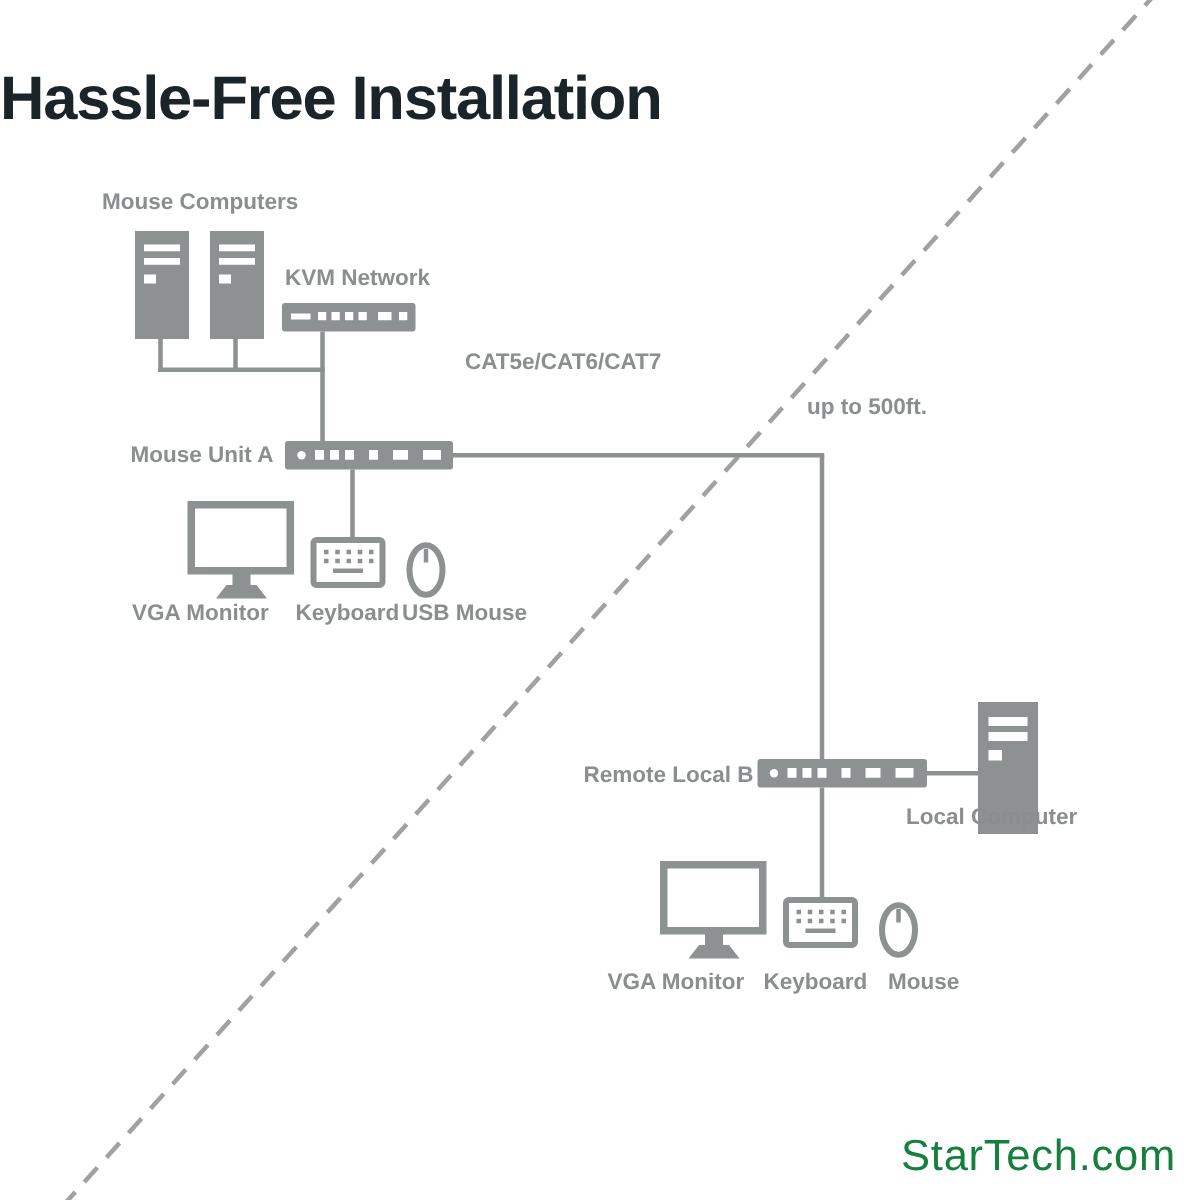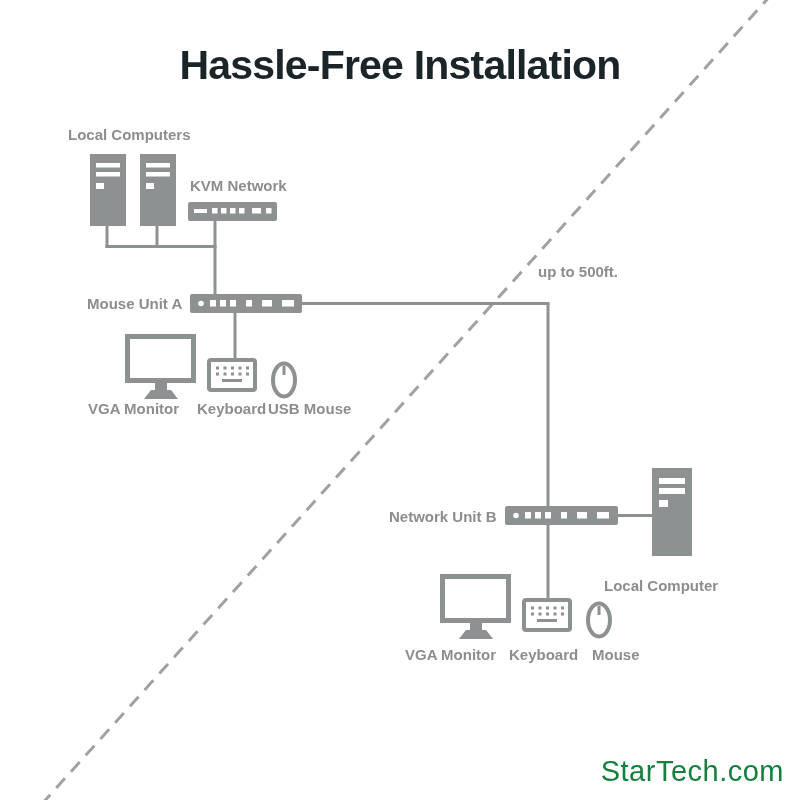--- a/index.html
+++ b/index.html
@@ -1,20 +1,20 @@
 <!DOCTYPE html>
 <html><head>
 <meta charset="utf-8">
 <style>
   * { margin:0; padding:0; box-sizing:border-box; }
   html,body { width:800px; height:800px; background:#ffffff; font-family:"Liberation Sans", sans-serif; }
   .canvas { position:relative; width:800px; height:800px; background:#ffffff; overflow:hidden; }
   svg.graphics { position:absolute; left:0; top:0; }
   .title {
-    position:absolute; top:42px; left:0; width:100%; text-align:center;
+    position:absolute; top:42px; left:0; width:100%; text-align:left;
     font-size:41px; font-weight:700; color:#1b2428; letter-spacing:-0.8px;
   }
   .label {
     position:absolute; font-size:15px; font-weight:700; color:#8b8e8f; white-space:nowrap;
   }
   .cable-note {
     position:absolute; left:310px; top:229px; font-size:15px; font-weight:700;
     color:#8b8e8f; line-height:25.5px; white-space:nowrap;
   }
   .watermark {
@@ -149,32 +149,33 @@
     </g>
 
     <g>
       <ellipse cx="599" cy="620" rx="11" ry="16.5" fill="#ffffff" stroke="#8e9191" stroke-width="4"></ellipse>
       <line x1="599" y1="606" x2="599" y2="615" stroke="#8e9191" stroke-width="3"></line>
     </g>
   </svg>
 
   <h1 class="title">Hassle-Free Installation</h1>
 
-  <div class="label" style="left:68px;top:126px">Local Computers</div>
+  <div class="label" style="left:68px;top:126px">Mouse Computers</div>
   <div class="label" style="left:190px;top:177px">KVM Network</div>
   <div class="label" style="left:87px;top:295px">Mouse Unit A</div>
   <div class="label" style="left:88px;top:400px">VGA Monitor</div>
   <div class="label" style="left:197px;top:400px">Keyboard</div>
   <div class="label" style="left:268px;top:400px">USB Mouse</div>
 
   <div class="cable-note">
+    <div>CAT5e/CAT6/CAT7</div>
   </div>
   <div class="label" style="left:538px;top:263px">up to 500ft.</div>
 
-  <div class="label" style="left:389px;top:508px">Network Unit B</div>
-  <div class="label" style="left:604px;top:577px">Local Computer</div>
+  <div class="label" style="left:389px;top:508px">Remote Local B</div>
+  <div class="label" style="left:604px;top:536px">Local Computer</div>
   <div class="label" style="left:405px;top:646px">VGA Monitor</div>
   <div class="label" style="left:509px;top:646px">Keyboard</div>
   <div class="label" style="left:592px;top:646px">Mouse</div>
 
   <div class="watermark">StarTech.com</div>
 
 </div>
 
 </body></html>

